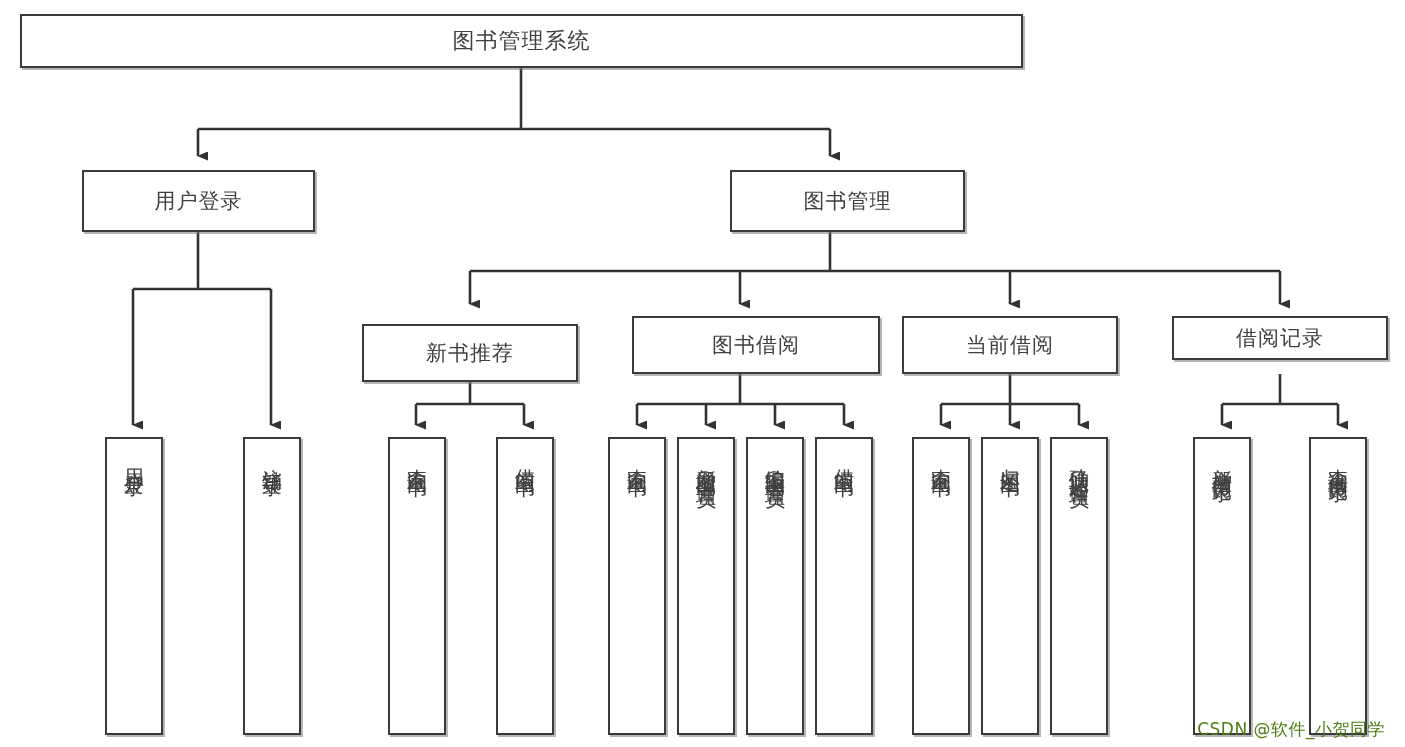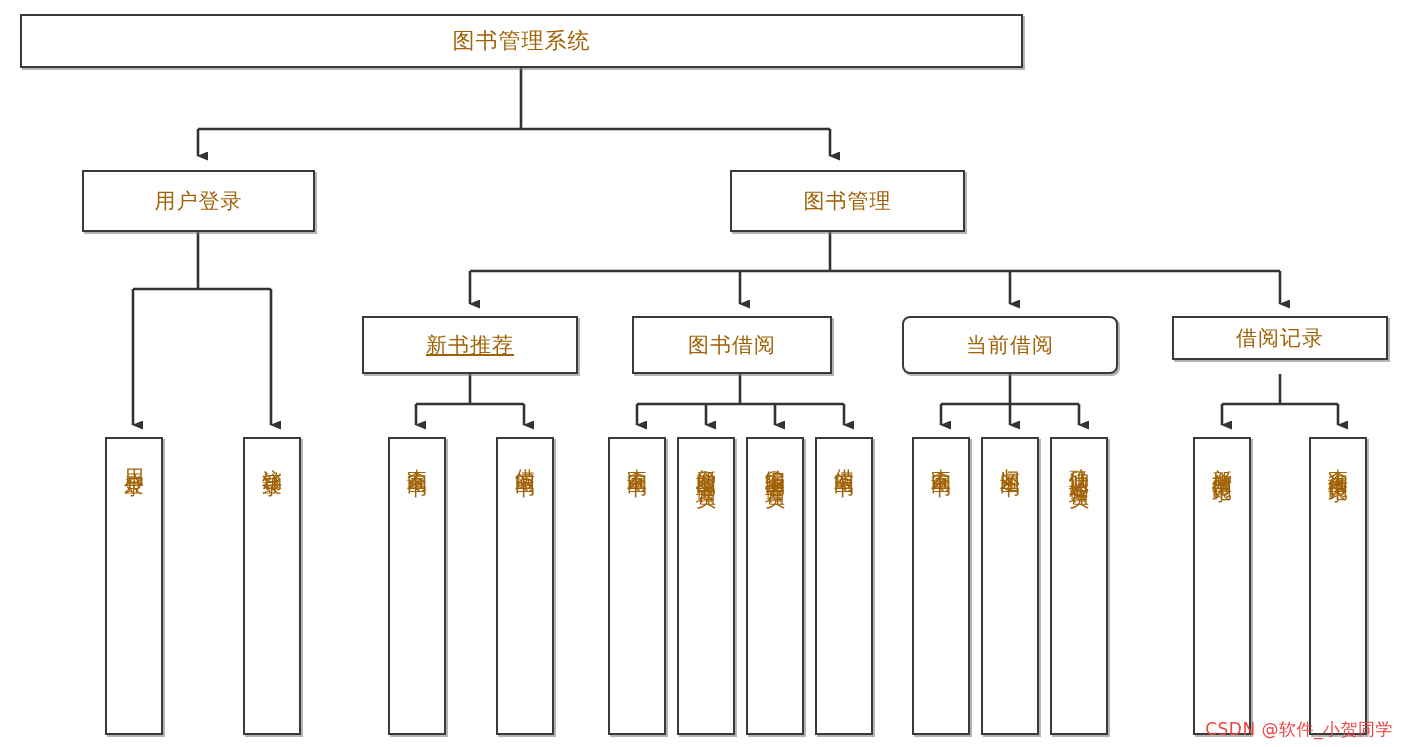--- a/index.html
+++ b/index.html
@@ -27,21 +27,21 @@
     pointer-events: none;
   }
   .node {
     position: absolute;
     box-sizing: border-box;
     background: #ffffff;
     border: 2px solid #3a3a3a;
     display: flex;
     align-items: center;
     justify-content: center;
-    color: #a16207;
+    color: #404040;
   }
   .node.shadowed {
     box-shadow: 2px 2px 0 rgba(120,120,120,0.55);
   }
   .node-label {
     display: block;
     text-align: center;
     line-height: 1.25;
     white-space: nowrap;
   }
@@ -64,24 +64,24 @@
     writing-mode: vertical-rl;
     text-orientation: upright;
     font-size: 20px;
     line-height: 1.05;
     letter-spacing: 3px;
     white-space: nowrap;
     text-align: left;
   }
   #watermark {
     position: absolute;
-    right: 12px;
+    right: 20px;
     bottom: 6px;
     font-size: 17px;
-    color: #ef4444;
+    color: #4d7c0f;
     letter-spacing: 0.5px;
     white-space: nowrap;
     user-select: none;
   }
 </style>
 </head>
 <body>
 
 <div id="diagram-root">
 
@@ -139,27 +139,27 @@
     <span class="node-label">图书管理系统</span>
   </div>
 
   <div class="node horiz shadowed" style="left:82px; top:170px; width:233px; height:62px;">
     <span class="node-label">用户登录</span>
   </div>
   <div class="node horiz shadowed" style="left:712px; top:170px; width:235px; height:62px;margin-left:18px;">
     <span class="node-label">图书管理</span>
   </div>
 
-  <div class="node horiz shadowed" style="left:362px; top:316px; width:216px; height:58px;text-decoration:underline;">
+  <div class="node horiz shadowed" style="left:362px; top:324px; width:216px; height:58px;">
     <span class="node-label">新书推荐</span>
   </div>
-  <div class="node horiz shadowed" style="left:632px; top:316px; width:200px; height:58px;">
+  <div class="node horiz shadowed" style="left:632px; top:316px; width:248px; height:58px;">
     <span class="node-label">图书借阅</span>
   </div>
-  <div class="node horiz shadowed" style="left:902px; top:316px; width:216px; height:58px;border-radius:8px;">
+  <div class="node horiz shadowed" style="left:902px; top:316px; width:216px; height:58px;">
     <span class="node-label">当前借阅</span>
   </div>
   <div class="node horiz shadowed" style="left:1172px; top:316px; width:216px; height:44px;">
     <span class="node-label">借阅记录</span>
   </div>
 
   <div class="node vert shadowed" style="left:105px; top:437px; width:58px; height:298px;">
     <span class="node-label">用户登录</span>
   </div>
   <div class="node vert shadowed" style="left:243px; top:437px; width:58px; height:298px;">

